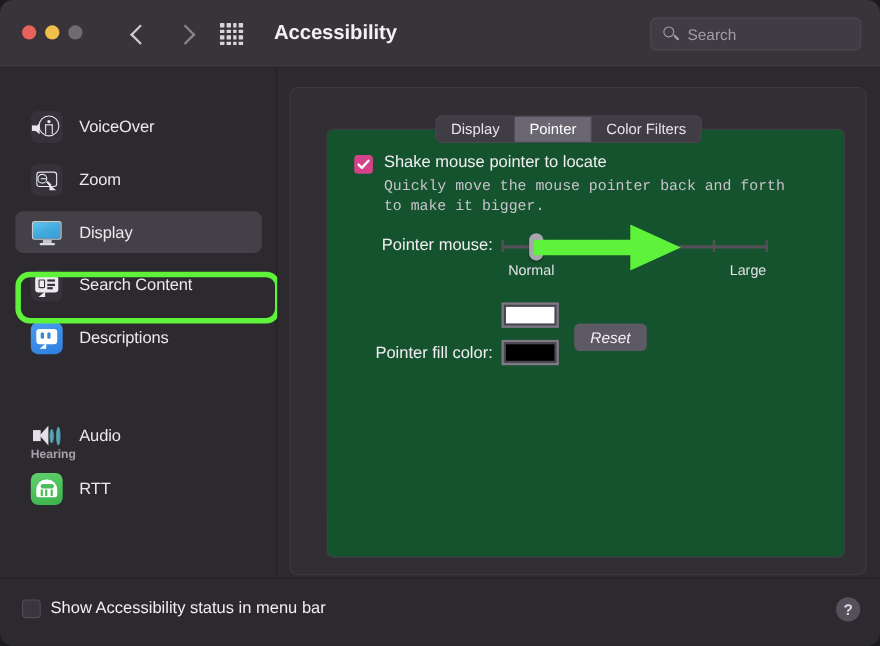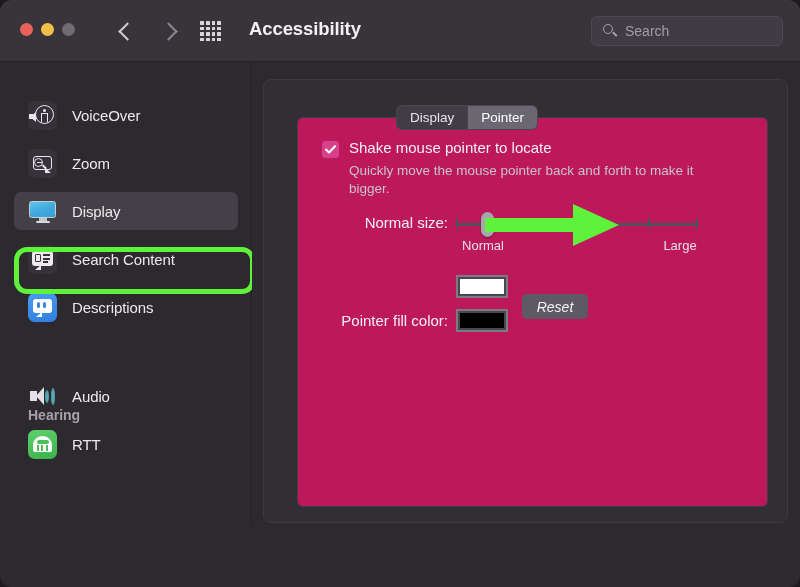--- a/index.html
+++ b/index.html
@@ -378,21 +378,21 @@
     width: 15px; height: 2.2px; background: #3a86e3; border-radius: 1px;
   }
   .ic-captions .nub {
     position: absolute; top: 13px;
     width: 2px; height: 5px; background: #ffffff;
   }
 
   #hearing-header {
     position: absolute;
     left: 28px; top: 345px;
-    font-size: 14px;
+    font-size: 11px;
     font-weight: bold;
     color: #a5a1ab;
   }
 
   
   #display-highlight {
     position: absolute;
     left: 14px; top: 185px;
     width: 241px; height: 47px;
     border: 5px solid #5ef23a;
@@ -439,21 +439,21 @@
   }
   .tab:last-child { border-right: none; }
   .tab.active { background: #6b6772; color: #ffffff; }
 
   #inner-panel {
     position: absolute;
     left: 33px; top: 37px;
     width: 471px; height: 390px;
     border: 1px solid #423e47;
     border-radius: 6px;
-    background: #be185d;
+    background: #14532d;
   }
 
   #shake-check {
     position: absolute;
     left: 24px; top: 23px;
     width: 17px; height: 17px;
     background: #d6428a;
     border-radius: 3.5px;
   }
   #shake-check svg { position: absolute; left: 2px; top: 2px; }
@@ -464,20 +464,21 @@
     font-size: 15px;
     color: #f1eff3;
   }
   #shake-desc {
     position: absolute;
     left: 51px; top: 44px;
     width: 378px;
     font-size: 13.5px;
     line-height: 1.35;
     color: #c6c3ca;
+    font-family: Liberation Mono, monospace;
   }
 
   #ptr-size-label {
     position: absolute;
     left: 12px; top: 96px;
     width: 138px;
     text-align: right;
     font-size: 15px;
     color: #f1eff3;
   }
@@ -742,33 +743,34 @@
 
     <div id="display-highlight"></div>
   </div>
 
   <div id="content">
     <div id="outer-panel">
 
       <div id="tabbar">
         <div class="tab">Display</div>
         <div class="tab active">Pointer</div>
+        <div class="tab">Color Filters</div>
       </div>
 
       <div id="inner-panel">
 
         <div id="shake-check">
           <svg width="13" height="13" viewBox="0 0 13 13">
             <path d="M2 6.6 L5 9.6 L11 3.2" stroke="#ffffff" stroke-width="2.1" fill="none" stroke-linecap="round" stroke-linejoin="round"></path>
           </svg>
         </div>
         <div id="shake-label">Shake mouse pointer to locate</div>
         <div id="shake-desc">Quickly move the mouse pointer back and forth to make it bigger.</div>
 
-        <div id="ptr-size-label">Normal size:</div>
+        <div id="ptr-size-label">Pointer mouse:</div>
 
         <div id="slider">
           <div class="track"></div>
           <div class="tick" style="left:0px"></div>
           <div class="tick" style="left:48px"></div>
           <div class="tick" style="left:96px"></div>
           <div class="tick" style="left:144px"></div>
           <div class="tick" style="left:192px"></div>
           <div class="tick" style="left:240px"></div>
           <div class="thumb"></div>
@@ -788,14 +790,19 @@
         <div id="fill-label">Pointer fill color:</div>
         <div id="fill-well" class="color-well">
           <div class="swatch" style="background:#000000"></div>
         </div>
 
         <div id="reset-btn">Reset</div>
       </div>
     </div>
   </div>
 
+  <div id="bottombar">
+    <div id="menubar-check"></div>
+    <div id="menubar-label">Show Accessibility status in menu bar</div>
+    <div id="help-btn">?</div>
+  </div>
 
 </div>
 
 </body></html>

